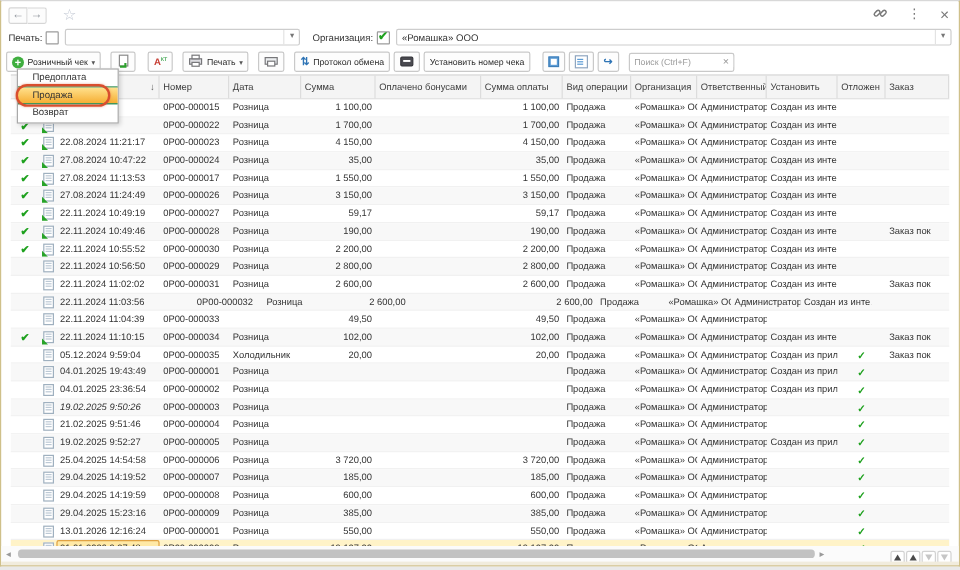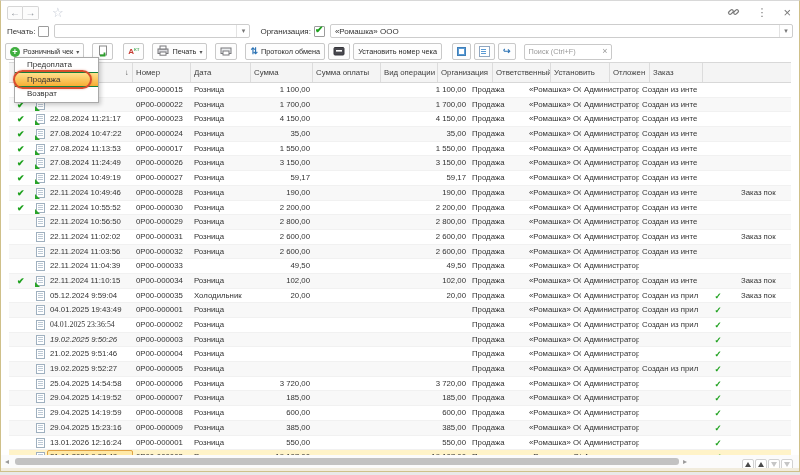--- a/index.html
+++ b/index.html
@@ -185,20 +185,21 @@
   </div>
 
   <div class="grid">
     <div class="ghead" id="ghead">
         <div class="hcell" style="width: 21px;"></div>
         <div class="hcell" style="width: 17px;"></div>
         <div class="hcell" style="width: 86px;">Дата<span class="sort">↓</span></div>
         <div class="hcell" style="width: 58px;">Номер</div>
         <div class="hcell" style="width: 60px;">Дата</div>
         <div class="hcell" style="width: 62px;">Сумма</div>
+        <div class="hcell" style="width: 88px;">Оплачено бонусами</div>
         <div class="hcell" style="width: 68px;">Сумма оплаты</div>
         <div class="hcell" style="width: 57px;">Вид операции</div>
         <div class="hcell" style="width: 55px;">Организация</div>
         <div class="hcell" style="width: 58px;">Ответственный</div>
         <div class="hcell" style="width: 59px;">Установить</div>
         <div class="hcell" style="width: 40px;">Отложен</div>
         <div class="hcell" style="width: 53px;">Заказ</div>
       </div>
     <div class="gbody" id="gbody">
         <div class="row">
@@ -374,21 +375,21 @@
           <div class="cell" style="width: 55px;">«Ромашка» ООО</div>
           <div class="cell" style="width: 58px;">Администратор</div>
           <div class="cell" style="width: 59px;">Создан из инте…</div>
           <div class="cell c" style="width: 40px;"></div>
           <div class="cell" style="width: 53px;">Заказ пок</div>
         </div>
         <div class="row alt">
           <div class="cell" style="width: 21px;"></div>
           <div class="cell" style="width: 17px;"><span class="doc"></span></div>
           <div class="cell" style="width: 86px;">22.11.2024 11:03:56</div>
-          <div class="cell" style="width: 58px;">0P00-000032</div>
+          <div class="cell" style="width: 58px; margin-left: 28px;">0P00-000032</div>
           <div class="cell" style="width: 60px;">Розница</div>
           <div class="cell r" style="width: 62px;">2 600,00</div>
           <div class="cell r" style="width: 88px;"></div>
           <div class="cell r" style="width: 68px;">2 600,00</div>
           <div class="cell" style="width: 57px;">Продажа</div>
           <div class="cell" style="width: 55px;">«Ромашка» ООО</div>
           <div class="cell" style="width: 58px;">Администратор</div>
           <div class="cell" style="width: 59px;">Создан из инте…</div>
           <div class="cell c" style="width: 40px;"></div>
           <div class="cell" style="width: 53px;"></div>
@@ -453,21 +454,21 @@
           <div class="cell" style="width: 57px;">Продажа</div>
           <div class="cell" style="width: 55px;">«Ромашка» ООО</div>
           <div class="cell" style="width: 58px;">Администратор</div>
           <div class="cell" style="width: 59px;">Создан из прил…</div>
           <div class="cell c" style="width: 40px;"><span class="dchk">✓</span></div>
           <div class="cell" style="width: 53px;"></div>
         </div>
         <div class="row">
           <div class="cell" style="width: 21px;"></div>
           <div class="cell" style="width: 17px;"><span class="doc"></span></div>
-          <div class="cell" style="width: 86px; font-family: Liberation Serif, serif;">04.01.2025 23:36:54</div>
+          <div class="cell" style="width: 86px;">04.01.2025 23:36:54</div>
           <div class="cell" style="width: 58px;">0P00-000002</div>
           <div class="cell" style="width: 60px;">Розница</div>
           <div class="cell r" style="width: 62px;"></div>
           <div class="cell r" style="width: 88px;"></div>
           <div class="cell r" style="width: 68px;"></div>
           <div class="cell" style="width: 57px;">Продажа</div>
           <div class="cell" style="width: 55px;">«Ромашка» ООО</div>
           <div class="cell" style="width: 58px;">Администратор</div>
           <div class="cell" style="width: 59px;">Создан из прил…</div>
           <div class="cell c" style="width: 40px;"><span class="dchk">✓</span></div>

